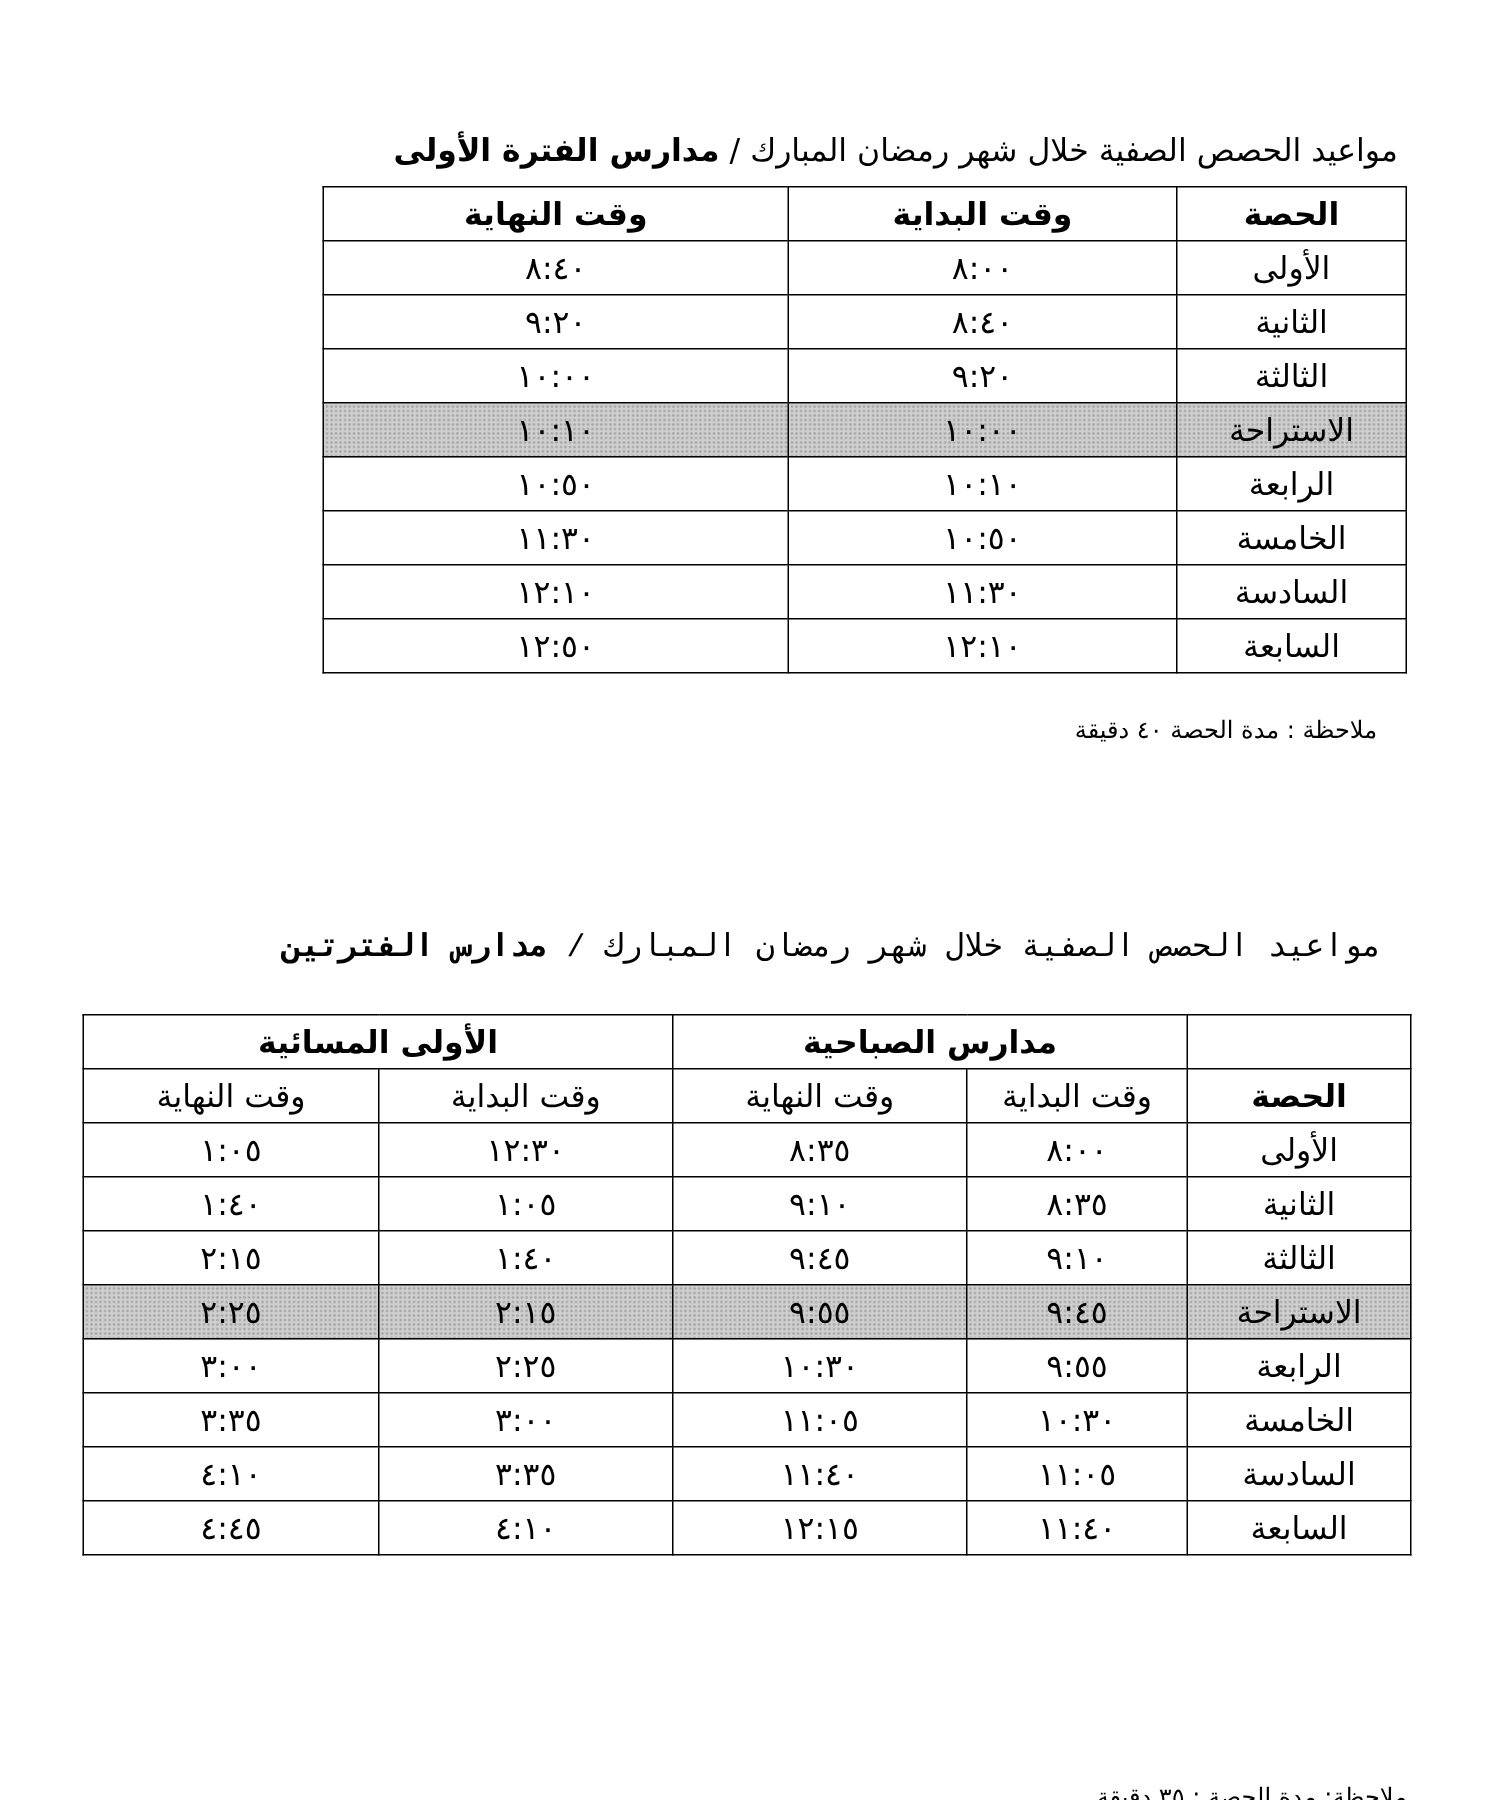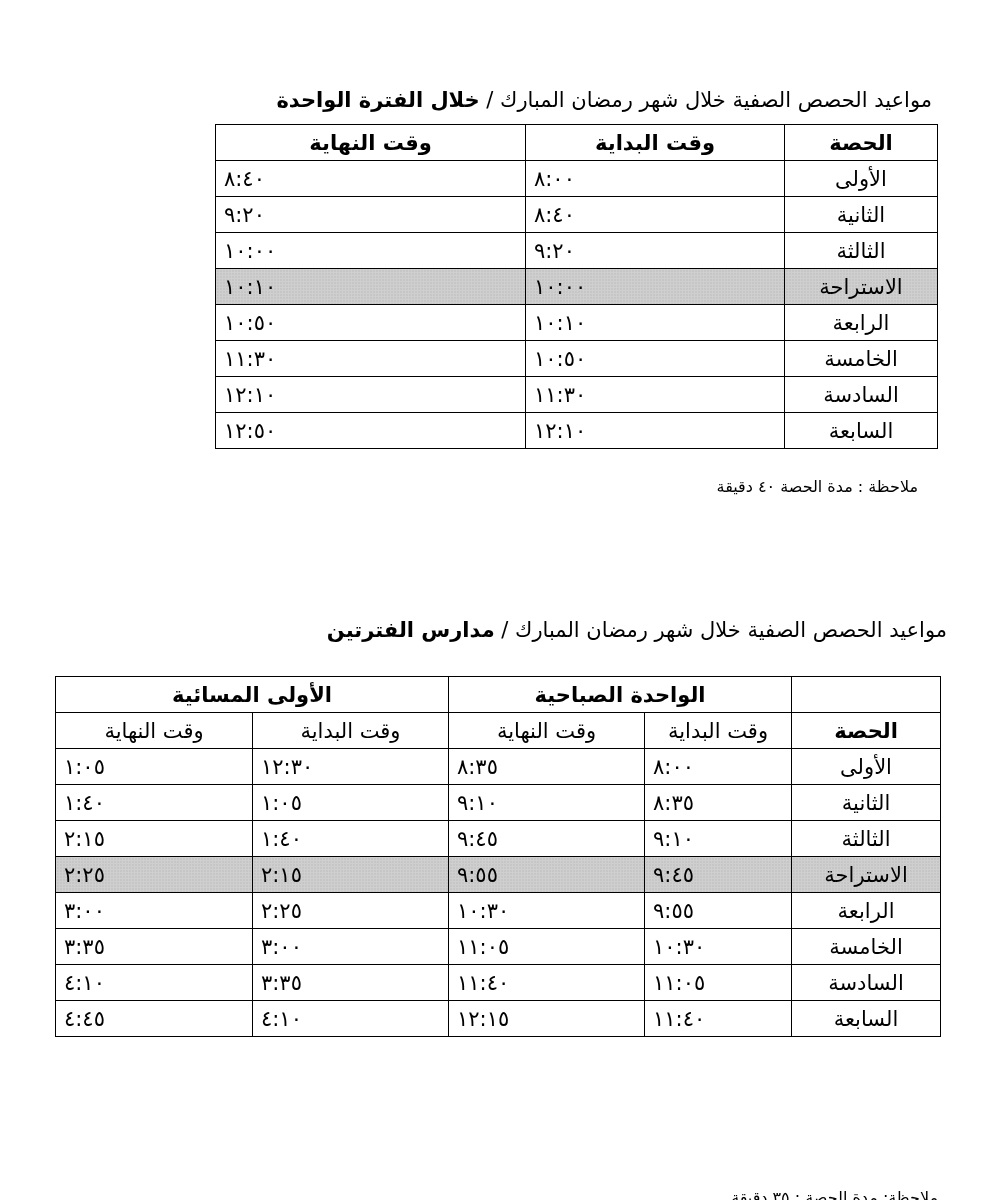--- a/index.html
+++ b/index.html
@@ -4,31 +4,31 @@
 <style>
   html, body { margin:0; padding:0; background:#ffffff; }
   body { width:995px; height:1200px; position:relative; overflow:hidden;
          font-family:"DejaVu Sans", "Liberation Sans", sans-serif; color:#000; }
   .title { position:absolute; direction:rtl; font-size:21px; white-space:nowrap; }
   .title b { font-weight:bold; }
   table { position:absolute; border-collapse:collapse; direction:rtl; table-layout:fixed; }
   td, th { border:1.5px solid #000; padding:0 8px; font-size:21px; height:36px; box-sizing:border-box; }
   th { font-weight:bold; }
   td.name { text-align:center; }
-  td.time { text-align:left; direction:rtl; }
+  td.time { text-align:center; direction:rtl; }
   tr.break td { background:#cfcfcf;
     background-image: radial-gradient(#a9a9a9 0.8px, transparent 0.9px);
     background-size:3px 3px; }
   .note { position:absolute; direction:rtl; font-size:16px; white-space:nowrap; }
 </style>
 </head>
 <body>
 
 <div class="title" style="right:63px; top:88px;">
-  <span>مواعيد الحصص الصفية خلال شهر رمضان المبارك / </span><b>خلال الفترة الواحدة</b>
+  <span>مواعيد الحصص الصفية خلال شهر رمضان المبارك / </span><b>مدارس الفترة الأولى</b>
 </div>
 
 <table style="left:215px; top:124px; width:722px;">
   <colgroup>
       <col style="width:153px">
       <col style="width:259px">
       <col style="width:310px">
     </colgroup>
   <thead>
     <tr>
@@ -76,36 +76,36 @@
     <tr>
       <td class="name">السابعة</td>
       <td class="time">١٢:١٠</td>
       <td class="time">١٢:٥٠</td>
     </tr>
   </tbody>
 </table>
 
 <div class="note" style="right:77px; top:477px;">ملاحظة : مدة الحصة ٤٠ دقيقة</div>
 
-<div class="title" style="right:48px; top:618px;">
+<div class="title" style="right:74px; top:618px;font-family:Liberation Mono, monospace;">
   <span>مواعيد الحصص الصفية خلال شهر رمضان المبارك / </span><b>مدارس الفترتين</b>
 </div>
 
 <table style="left:55px; top:676px; width:885px;">
   <colgroup>
     <col style="width:149px">
       <col style="width:147px">
       <col style="width:196px">
       <col style="width:196px">
       <col style="width:197px">
   </colgroup>
   <thead>
     <tr>
       <th></th>
-      <th colspan="2">الواحدة الصباحية</th>
+      <th colspan="2">مدارس الصباحية</th>
       <th colspan="2">الأولى المسائية</th>
     </tr>
     <tr>
       <th>الحصة</th>
       <th style="font-weight:normal">وقت البداية</th>
       <th style="font-weight:normal">وقت النهاية</th>
       <th style="font-weight:normal">وقت البداية</th>
       <th style="font-weight:normal">وقت النهاية</th>
     </tr>
   </thead>

